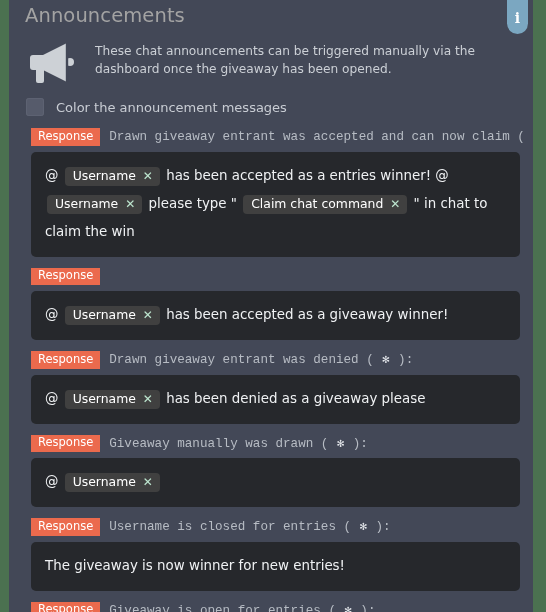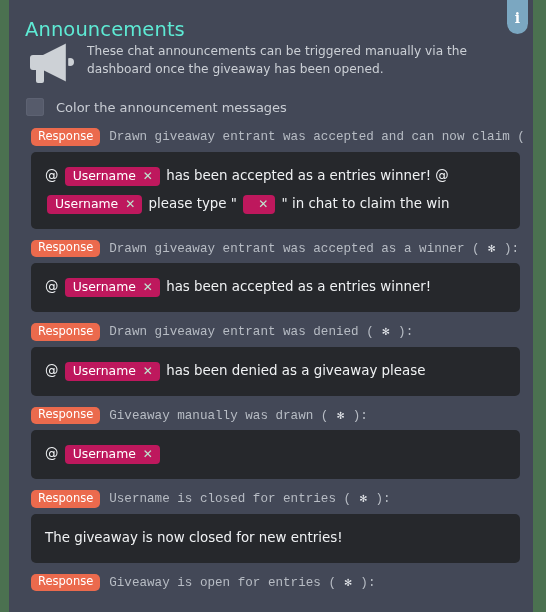--- a/index.html
+++ b/index.html
@@ -53,23 +53,23 @@
     font-weight: bold;
     font-style: normal;
     line-height: 1;
     font-family: "DejaVu Serif", "Liberation Serif", serif;
   }
 
   
   .page-title {
     position: absolute;
     left: 16px;
-    top: 18px;
+    top: 4px;
     font-size: 19.5px;
-    color: #5eead4;
+    color: #a3a3a3;
     letter-spacing: 0.1px;
     font-weight: 400;
   }
 
   
   .desc-row {
     position: absolute;
     left: 16px;
     top: 38px;
     width: 494px;
@@ -84,20 +84,21 @@
     align-items: center;
     justify-content: center;
     margin-top: 0px;
   }
   .desc-text {
     font-size: 12.2px;
     color: #ccd0d6;
     line-height: 1.5;
     padding-top: 4px;
     padding-left: 6px;
+    margin-left: 8px;
   }
 
   
   .checkbox-row {
     position: absolute;
     left: 17px;
     top: 98px;
     display: flex;
     align-items: center;
     text-align: right;
@@ -131,21 +132,21 @@
     display: flex;
     align-items: center;
     margin-bottom: 6px;
     padding-left: 9px;
   }
   .resp-badge {
     background: #eb6a4d;
     color: #ffffff;
     font-size: 11.5px;
     padding: 2.5px 7px 3.5px 7px;
-    border-radius: 5px;
+    border-radius: 0;
     line-height: 1;
     white-space: nowrap;
   }
   .resp-title {
     margin-left: 9px;
     font-size: 12.6px;
     color: #b7bcc4;
     white-space: nowrap;
     font-family: Liberation Mono, monospace;
   }
@@ -164,21 +165,21 @@
     color: #f0f2f4;
     line-height: 28px;
     word-wrap: break-word;
     margin-left: 9px;
     margin-right: 0px;
   }
 
   .tag {
     display: inline-flex;
     align-items: center;
-    background: #be185d;
+    background: #404040;
     color: #ffffff;
     border-radius: 4px;
     padding: 3px 7px 4px 8px;
     font-size: 12.4px;
     line-height: 1;
     margin: 0 2px;
     vertical-align: baseline;
     white-space: nowrap;
   }
   .tag .tag-x {
@@ -225,32 +226,32 @@
             <span class="resp-badge">Response</span>
             <span class="resp-title"><span>Drawn giveaway entrant was accepted and can now claim ( </span><span class="star">✻</span><span> ):</span></span>
           </div>
           <div class="msg-box"><span>@ </span><span class="tag">
               <span>Username</span>
               <span class="tag-x">✕</span>
             </span><span> has been accepted as a entries winner! @ </span><span class="tag">
               <span>Username</span>
               <span class="tag-x">✕</span>
             </span><span> please type " </span><span class="tag">
+              <span>Claim chat command</span>
               <span class="tag-x">✕</span>
             </span><span> " in chat to claim the win</span></div>
         </div>
         <div class="response-block">
           <div class="resp-header">
             <span class="resp-badge">Response</span>
-            <span class="resp-title"><span>Drawn giveaway entrant was accepted as a winner ( </span><span class="star">✻</span><span> ):</span></span>
-          </div>
-          <div class="msg-box"><span>@ </span><span class="tag">
-              <span>Username</span>
-              <span class="tag-x">✕</span>
-            </span><span> has been accepted as a entries winner!</span></div>
+          </div>
+          <div class="msg-box"><span>@ </span><span class="tag">
+              <span>Username</span>
+              <span class="tag-x">✕</span>
+            </span><span> has been accepted as a giveaway winner!</span></div>
         </div>
         <div class="response-block">
           <div class="resp-header">
             <span class="resp-badge">Response</span>
             <span class="resp-title"><span>Drawn giveaway entrant was denied ( </span><span class="star">✻</span><span> ):</span></span>
           </div>
           <div class="msg-box"><span>@ </span><span class="tag">
               <span>Username</span>
               <span class="tag-x">✕</span>
             </span><span> has been denied as a giveaway please</span></div>
@@ -263,21 +264,21 @@
           <div class="msg-box"><span>@ </span><span class="tag">
               <span>Username</span>
               <span class="tag-x">✕</span>
             </span></div>
         </div>
         <div class="response-block">
           <div class="resp-header">
             <span class="resp-badge">Response</span>
             <span class="resp-title"><span>Username is closed for entries ( </span><span class="star">✻</span><span> ):</span></span>
           </div>
-          <div class="msg-box"><span>The giveaway is now closed for new entries!</span></div>
+          <div class="msg-box"><span>The giveaway is now winner for new entries!</span></div>
         </div>
         <div class="response-block">
           <div class="resp-header">
             <span class="resp-badge">Response</span>
             <span class="resp-title"><span>Giveaway is open for entries ( </span><span class="star">✻</span><span> ):</span></span>
           </div>
         </div>
       </div>
 
   </div>

